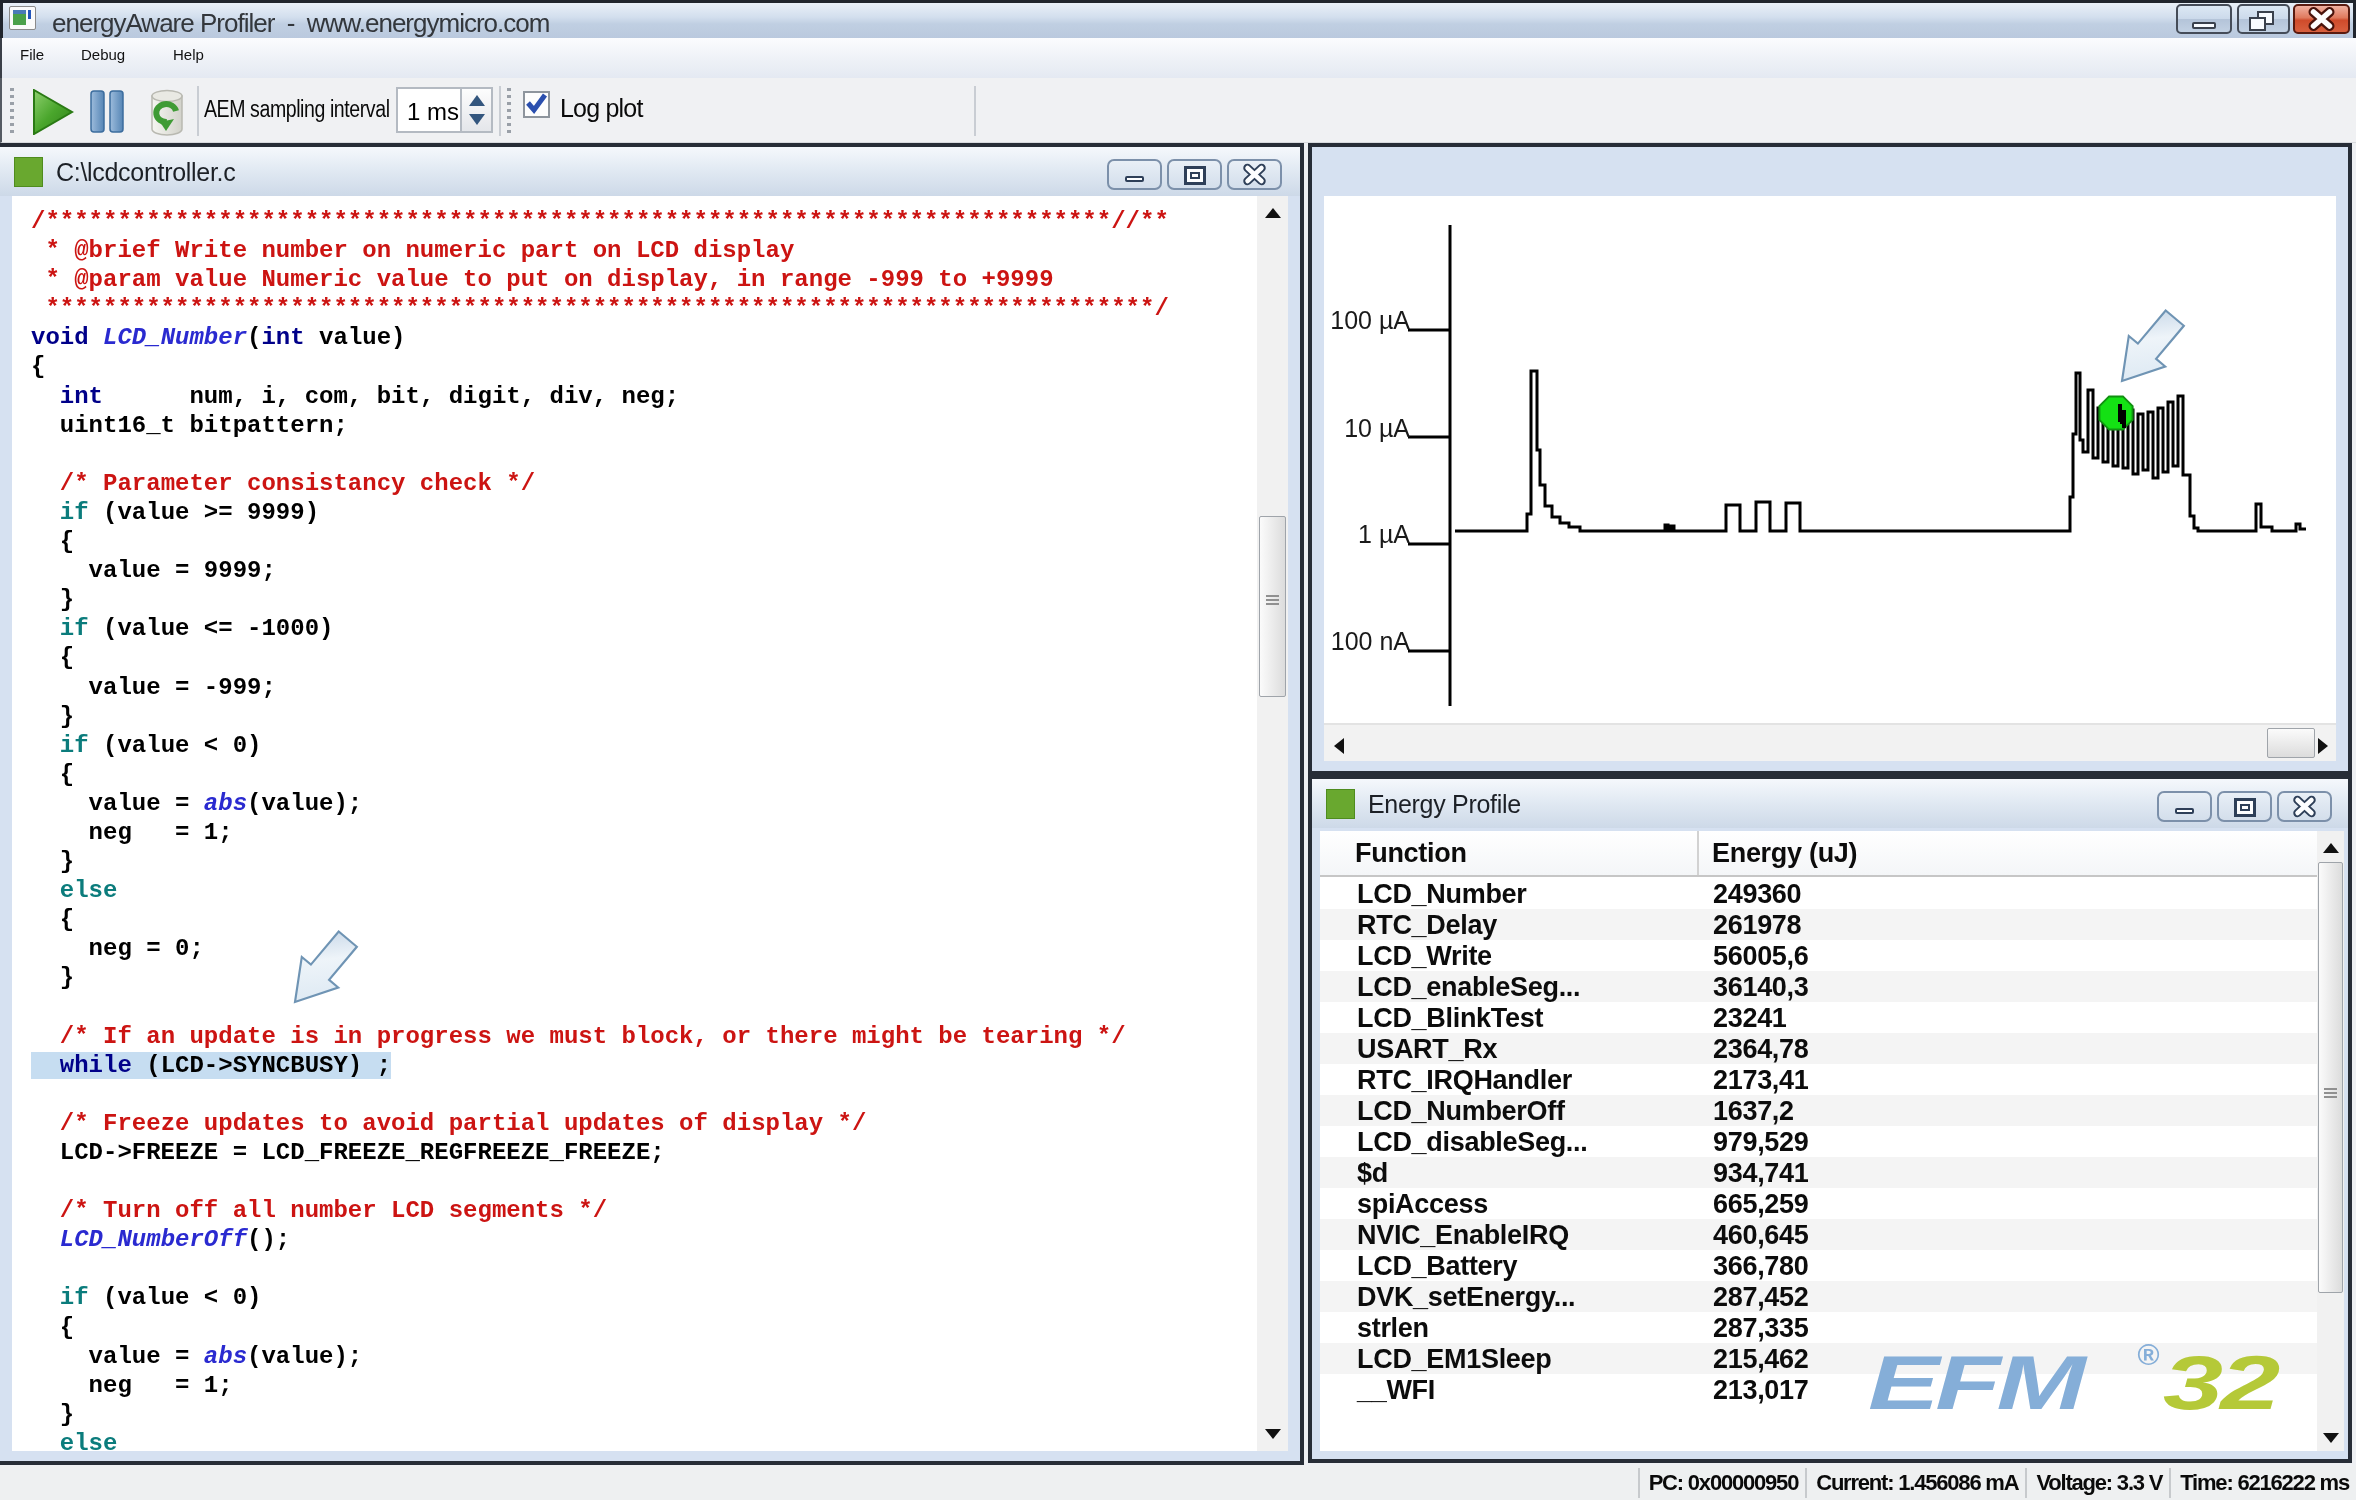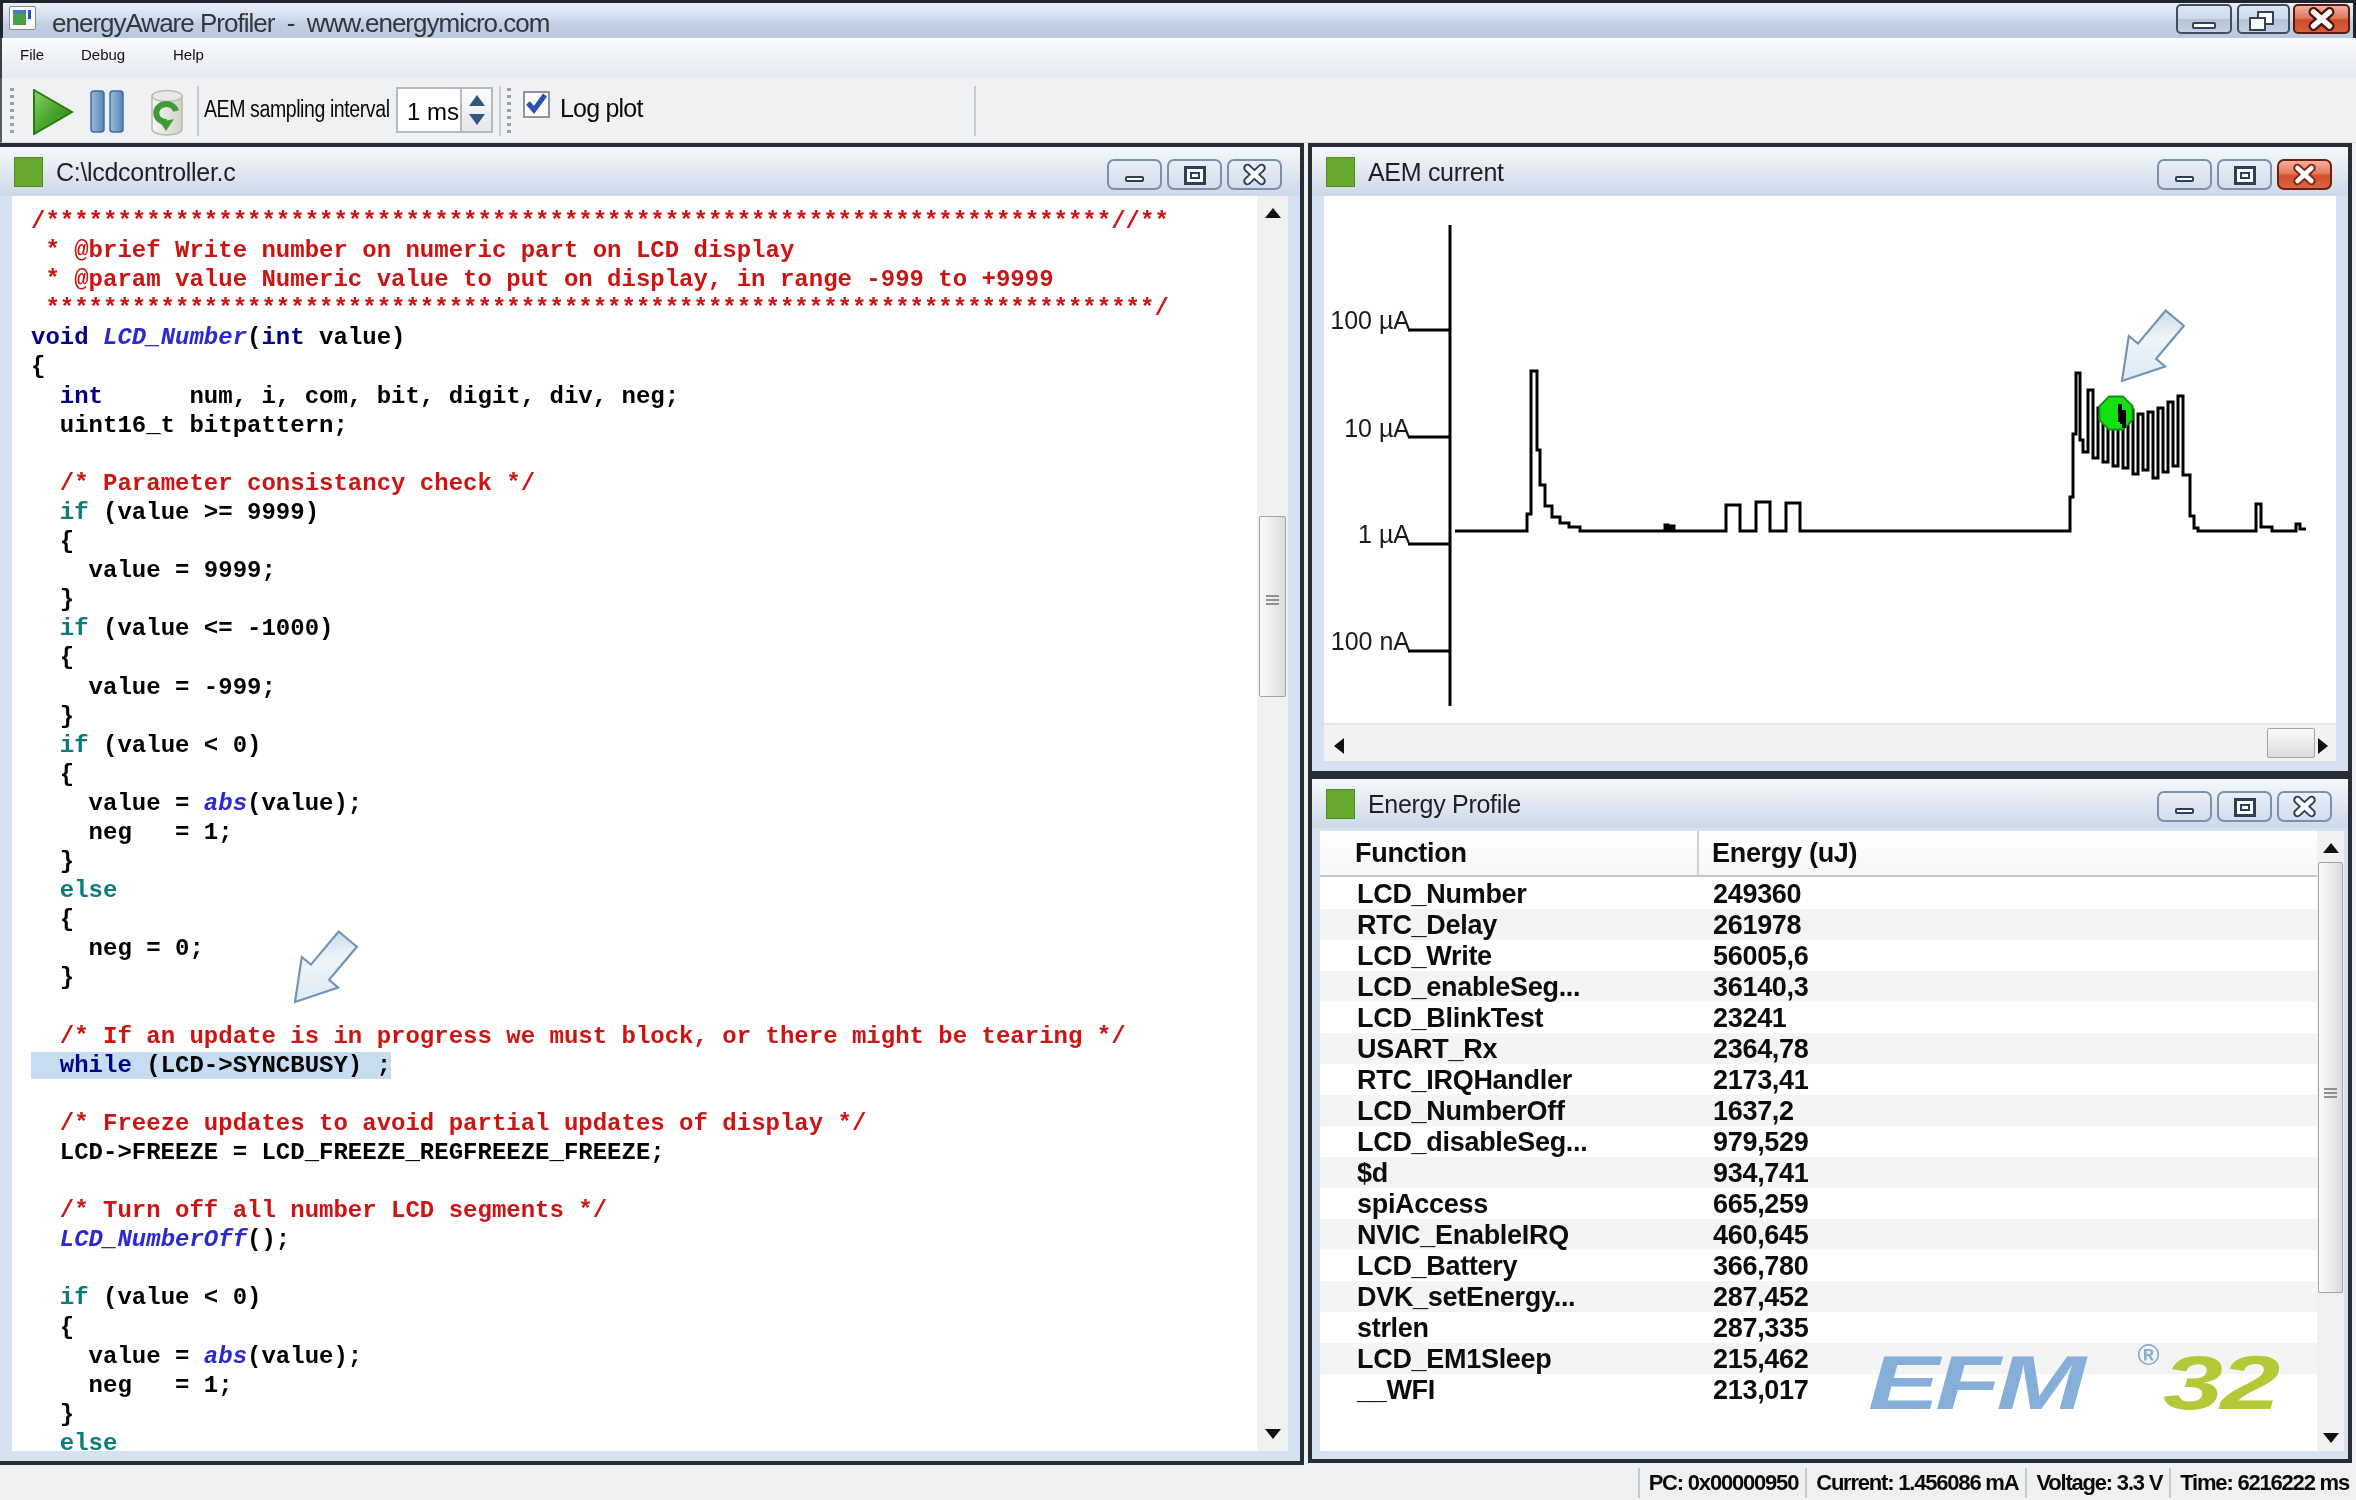--- a/index.html
+++ b/index.html
@@ -248,37 +248,20 @@
       <div style="position:absolute;left:8px;top:12px;width:0;height:0;border-left:8px solid transparent;border-right:8px solid transparent;border-bottom:10px solid #111;"></div>
       <div style="position:absolute;left:8px;bottom:12px;width:0;height:0;border-left:8px solid transparent;border-right:8px solid transparent;border-top:10px solid #111;"></div>
       <div class="sb-thumb" style="left:2px;right:2px;top:320px;height:181px;">
         <div style="position:absolute;left:6px;top:78px;width:13px;height:12px;background:repeating-linear-gradient(#909090 0 2px,transparent 2px 4px);"></div>
       </div>
     </div>
   </div>
 </div>
 
 <div class="win" id="win-aem" style="left:1308px; top:143px; width:1044px; height:632px;">
-  <div class="wtitle">
-    <div class="wicon"></div>
-    <div class="wname">AEM current</div>
-    <div class="wbtn min" style="left:845px">
-          <div class="g"></div>
-        </div>
-    <div class="wbtn res" style="left:905px">
-          <div class="g1"></div>
-          <div class="g2"></div>
-        </div>
-    <div class="wbtn cls" style="left:965px; background:linear-gradient(#f3b09e 0%,#e57c5c 45%,#d44f2c 55%,#db6440 100%); border-color:#6b2012;"><svg width="51" height="27" viewBox="0 0 51 27">
-            <g transform="translate(25.5,13.5)">
-              <path d="M-7 -6.5 L7 6.5 M7 -6.5 L-7 6.5" stroke="#7c2715" stroke-width="8.5" stroke-linecap="round"></path>
-              <path d="M-7 -6.5 L7 6.5 M7 -6.5 L-7 6.5" stroke="#ffffff" stroke-width="4.5" stroke-linecap="round"></path>
-            </g>
-          </svg></div>
-  </div>
   <div class="wbody" style="left:12px; right:12px; top:49px; bottom:10px;">
     <svg id="plot" width="1012" height="563" viewBox="0 0 1012 563">
       <defs>
             <linearGradient id="ag2" x1="0" y1="0" x2="0.6" y2="1">
         <stop offset="0" stop-color="#c3d4e6"></stop>
               <stop offset="0.45" stop-color="#eef4f9"></stop>
               <stop offset="1" stop-color="#dde9f3"></stop>
             </linearGradient>
           </defs>
       <g stroke="#000" stroke-width="3" fill="none">

